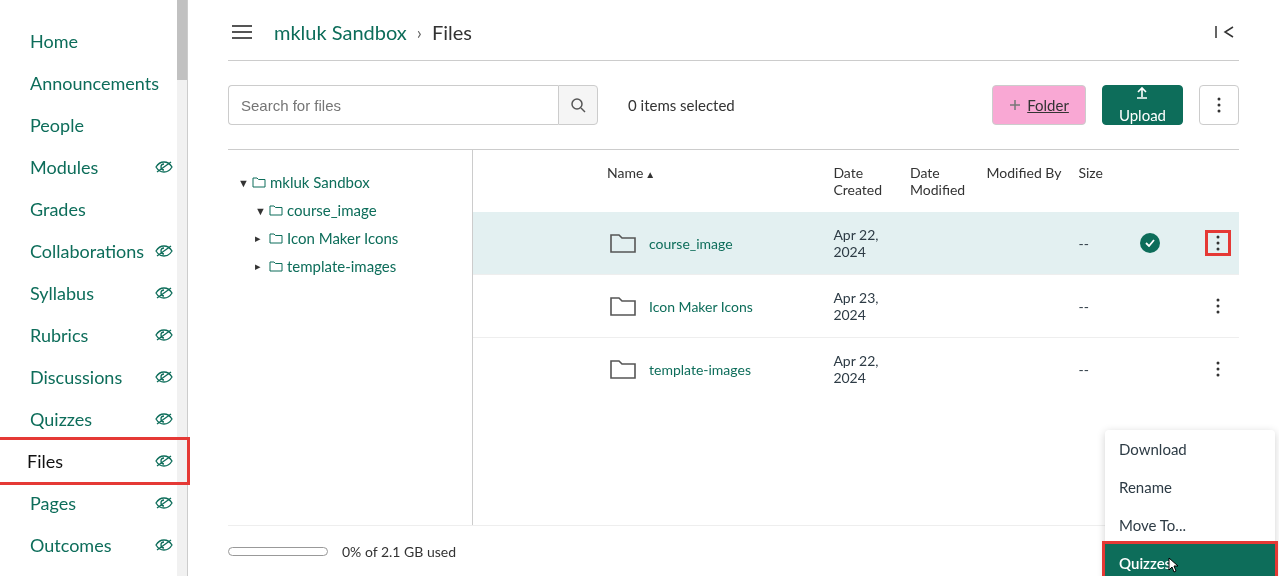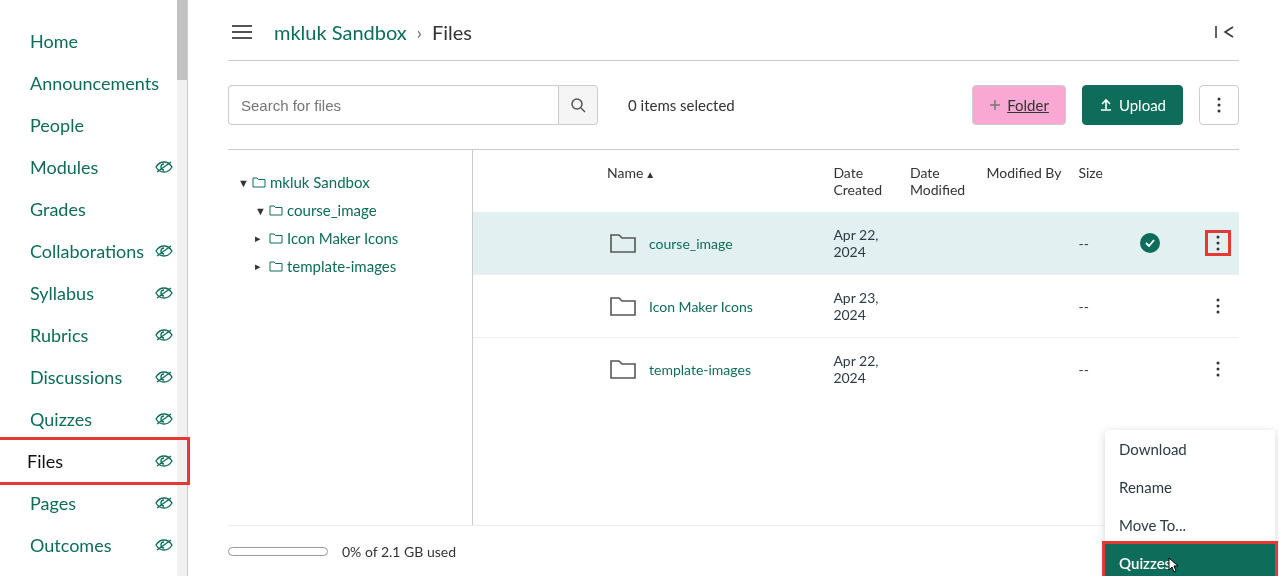--- a/index.html
+++ b/index.html
@@ -153,20 +153,21 @@
   .btn-default {
     background: #f9a8d4;
     border: 1px solid #ccc;
     color: #333;
     text-decoration: underline;
   }
   .btn-primary {
     background: #0d6d5a;
     border: 1px solid #0d6d5a;
     color: #fff;
+    flex-direction: column;
   }
   .btn-more {
     width: 40px;
     padding: 0;
     justify-content: center;
     background: #fff;
     border: 1px solid #ccc;
     color: #333;
   }
   

